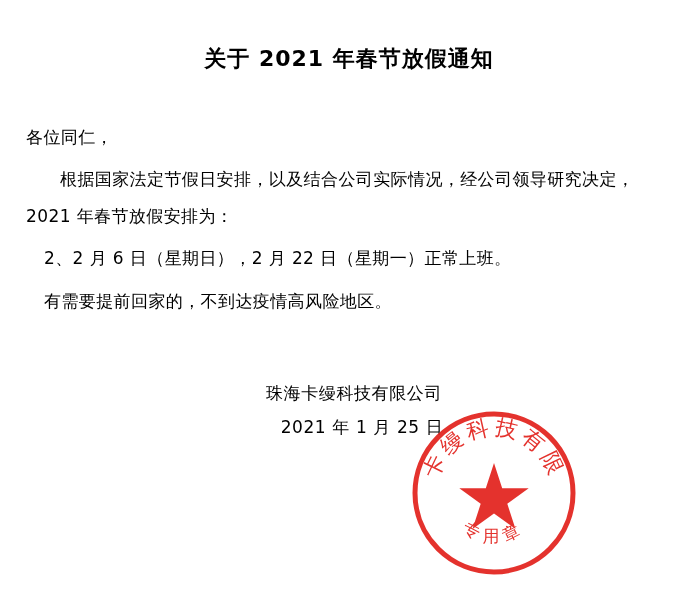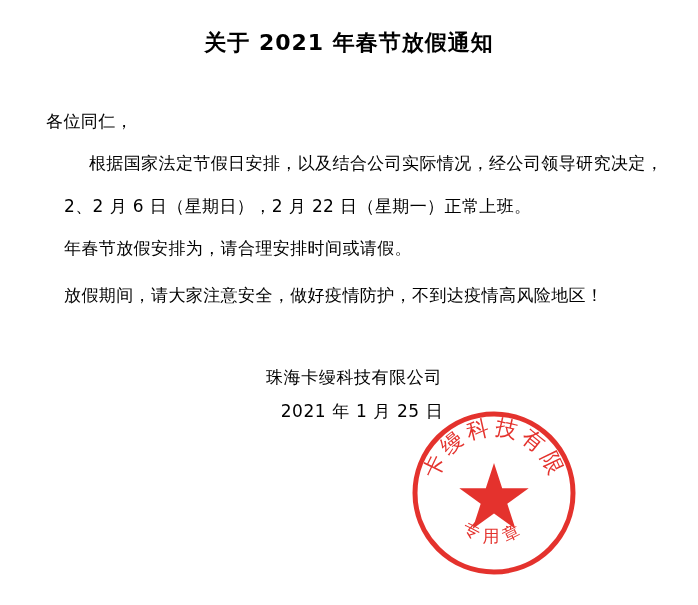--- a/index.html
+++ b/index.html
@@ -13,46 +13,44 @@
     font-family: "DejaVu Sans", "Liberation Sans", sans-serif;
     color: #000000;
     position: relative;
     overflow: hidden;
   }
   .page {
     position: relative;
     width: 698px;
     height: 605px;
     box-sizing: border-box;
-    padding: 0 26px;
+    padding: 16px 26px;
   }
   .doc-title {
     text-align: center;
     font-size: 22px;
     font-weight: 700;
     letter-spacing: 1px;
     margin: 0;
     padding-top: 28px;
     line-height: 1.4;
     color: #000;
   }
   .body-block {
     margin-top: 44px;
-    margin-left: 20px;
   }
   p.para {
     margin: 0 0 0 0;
     font-size: 17px;
     line-height: 2.15;
     letter-spacing: 0.4px;
     color: #000;
   }
   .indent-1 {
     text-indent: 34px;
-    text-align: center;
   }
   .indent-list {
     text-indent: 18px;
   }
   .spacer-sm { height: 6px; }
   .spacer-md { height: 10px; }
 
   .signature {
     margin-top: 46px;
     text-align: center;
@@ -93,32 +91,32 @@
 
   <h1 class="doc-title">关于 2021 年春节放假通知</h1>
 
   <div class="body-block">
 
     <p class="para">各位同仁，</p>
 
     <div class="spacer-sm"></div>
 
     <p class="para indent-1">根据国家法定节假日安排，以及结合公司实际情况，经公司领导研究决定，</p>
+    <p class="para">2021 年春节放假安排为：</p>
 
     <div class="spacer-sm"></div>
 
     <p class="para indent-list">2、2 月 6 日（星期日），2 月 22 日（星期一）正常上班。</p>
 
     <div class="spacer-sm"></div>
 
-    <p class="para indent-list">年春节放假安排为，请合理安排时间或请假。</p>
+    <p class="para indent-list">有需要提前回家的，不到达疫情高风险地区。</p>
 
     <div class="spacer-md"></div>
 
-    <p class="para indent-list">放假期间，请大家注意安全，做好疫情防护，不到达疫情高风险地区！</p>
   </div>
 
   <div class="signature">
     <div class="sig-line company">珠海卡缦科技有限公司</div>
     <div class="sig-line date">2021 年 1 月 25 日</div>
   </div>
 
   <div class="seal">
     <svg width="170" height="170" viewBox="0 0 170 170" xmlns="http://www.w3.org/2000/svg">
       <defs>

